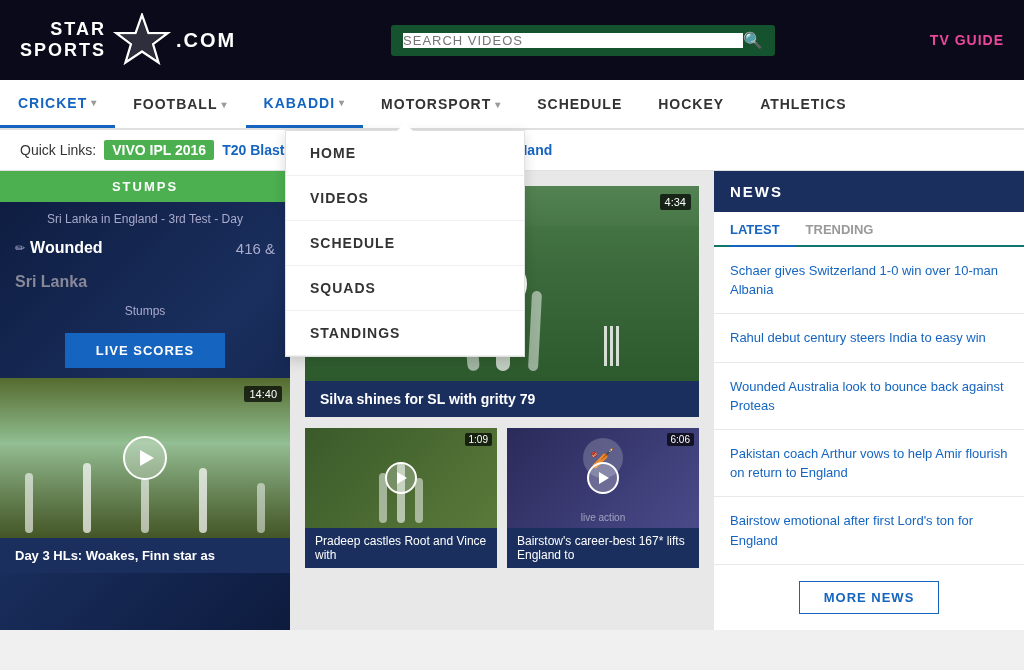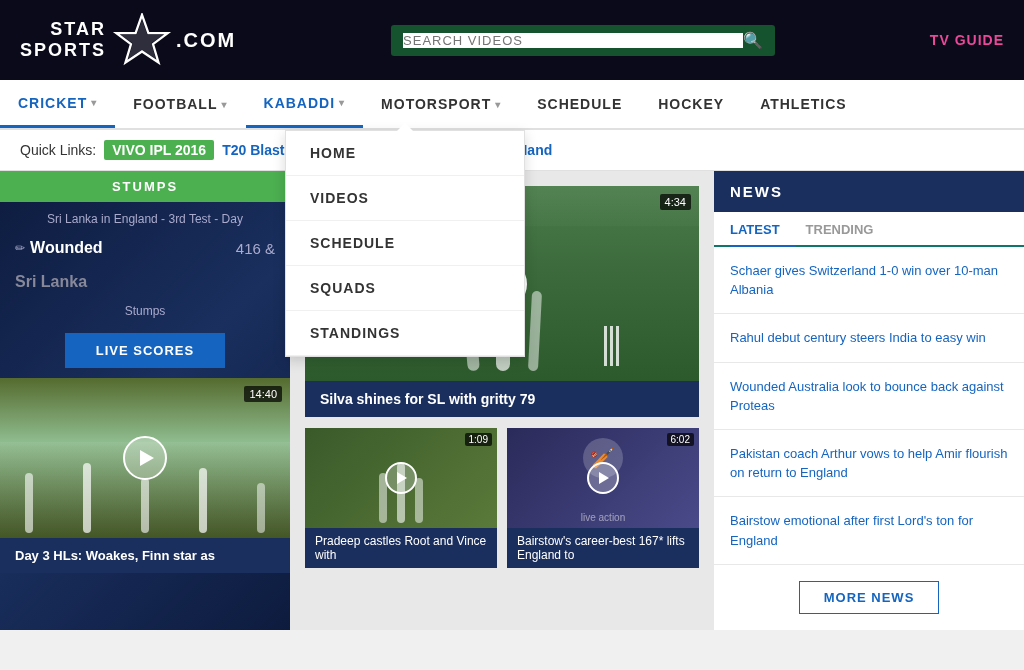--- a/index.html
+++ b/index.html
@@ -570,21 +570,21 @@
         <div class="small-video-caption">Pradeep castles Root and Vince with</div>
       </div>
       <div class="small-video">
         <div class="small-video-img">
           <div class="small-video-bg2" style="position:relative;">
             <div style="position:absolute;top:10px;left:50%;transform:translateX(-50%);width:40px;height:40px;border-radius:50%;background:rgba(255,255,255,0.2);display:flex;align-items:center;justify-content:center;">
               <span style="font-size:20px;color:white;">🏏</span>
             </div>
             <div style="position:absolute;bottom:5px;left:50%;transform:translateX(-50%);color:rgba(255,255,255,0.5);font-size:10px;margin-top:46px;">live action</div>
           </div>
-          <div class="small-video-duration">6:02</div>
+          <div class="small-video-duration">6:06</div>
           <div class="small-play-btn">
             <div class="small-play-triangle"></div>
           </div>
         </div>
         <div class="small-video-caption">Bairstow's career-best 167* lifts England to</div>
       </div>
     </div>
   </div>
 
   <div class="news-panel">

